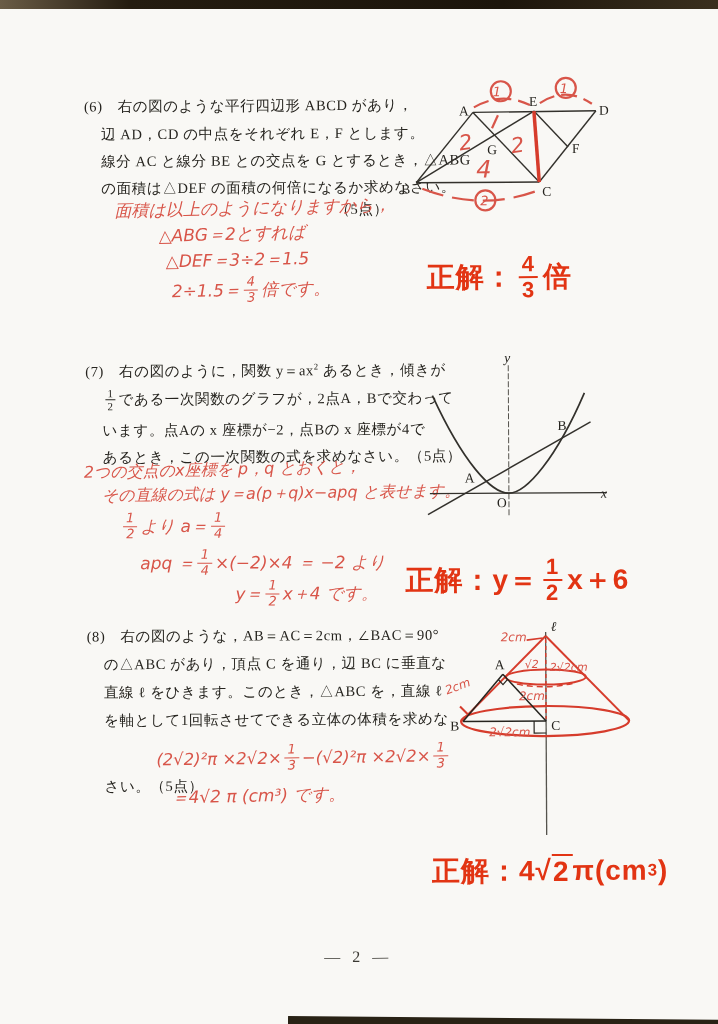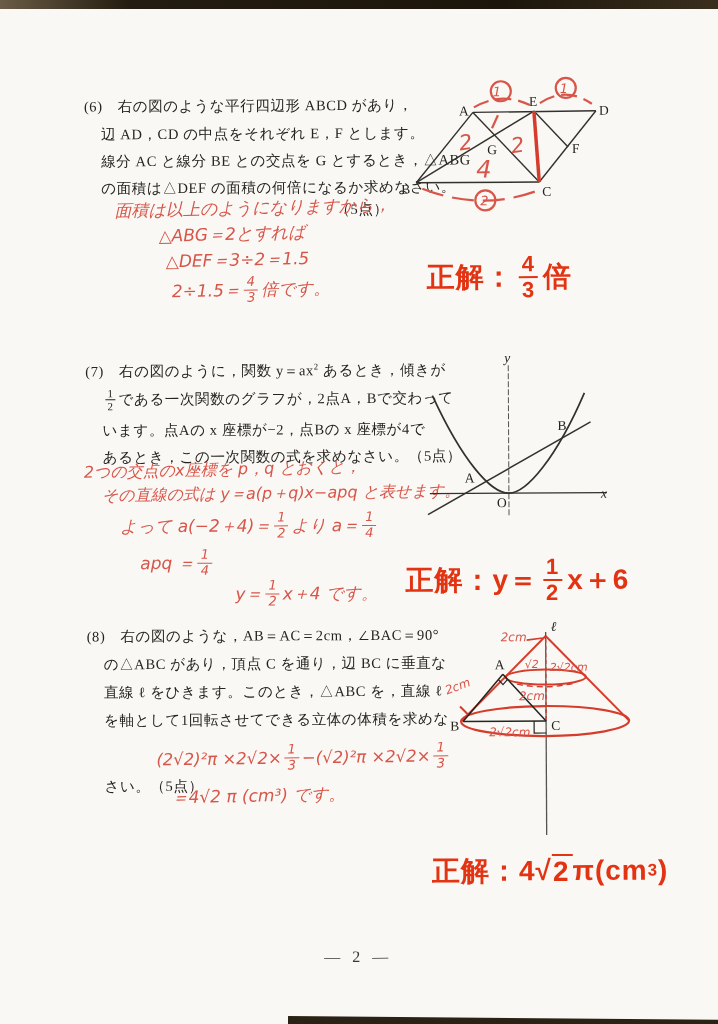--- a/index.html
+++ b/index.html
@@ -109,37 +109,37 @@
         <span class="fd">2</span>
       </span>
       <span>である一次関数のグラフが，2点A，Bで交わって</span>
     </div>
     <div class="q" style="left:103px;top:420px">います。点Aの x 座標が−2，点Bの x 座標が4で</div>
     <div class="q" style="left:103px;top:447px">あるとき，この一次関数の式を求めなさい。（5点）</div>
 
     <div class="hw" style="left:84px;top:459px;font-size:16px;transform:rotate(-1deg)">2つの交点のx座標を p，q とおくと，</div>
     <div class="hw" style="left:102px;top:483px;font-size:16px;transform:rotate(-0.5deg)">その直線の式は y＝a(p＋q)x−apq と表せます。</div>
     <div class="hw" style="left:120px;top:510px;display:flex;align-items:center">
-      <span>よって a(−2＋4)＝</span>
       <span class="frac mid">
           <span class="fn">1</span>
           <span class="fd">2</span>
         </span>
       <span>より a＝</span>
       <span class="frac mid">
           <span class="fn">1</span>
           <span class="fd">4</span>
         </span>
     </div>
     <div class="hw" style="left:140px;top:547px;display:flex;align-items:center">
       <span>apq ＝</span>
       <span class="frac mid">
           <span class="fn">1</span>
           <span class="fd">4</span>
         </span>
+      <span>×(−2)×4 ＝ −2 より</span>
     </div>
     <div class="hw" style="left:235px;top:578px;display:flex;align-items:center">
       <span>y＝</span>
       <span class="frac mid">
           <span class="fn">1</span>
           <span class="fd">2</span>
         </span>
       <span>x＋4 です。</span>
     </div>
 

